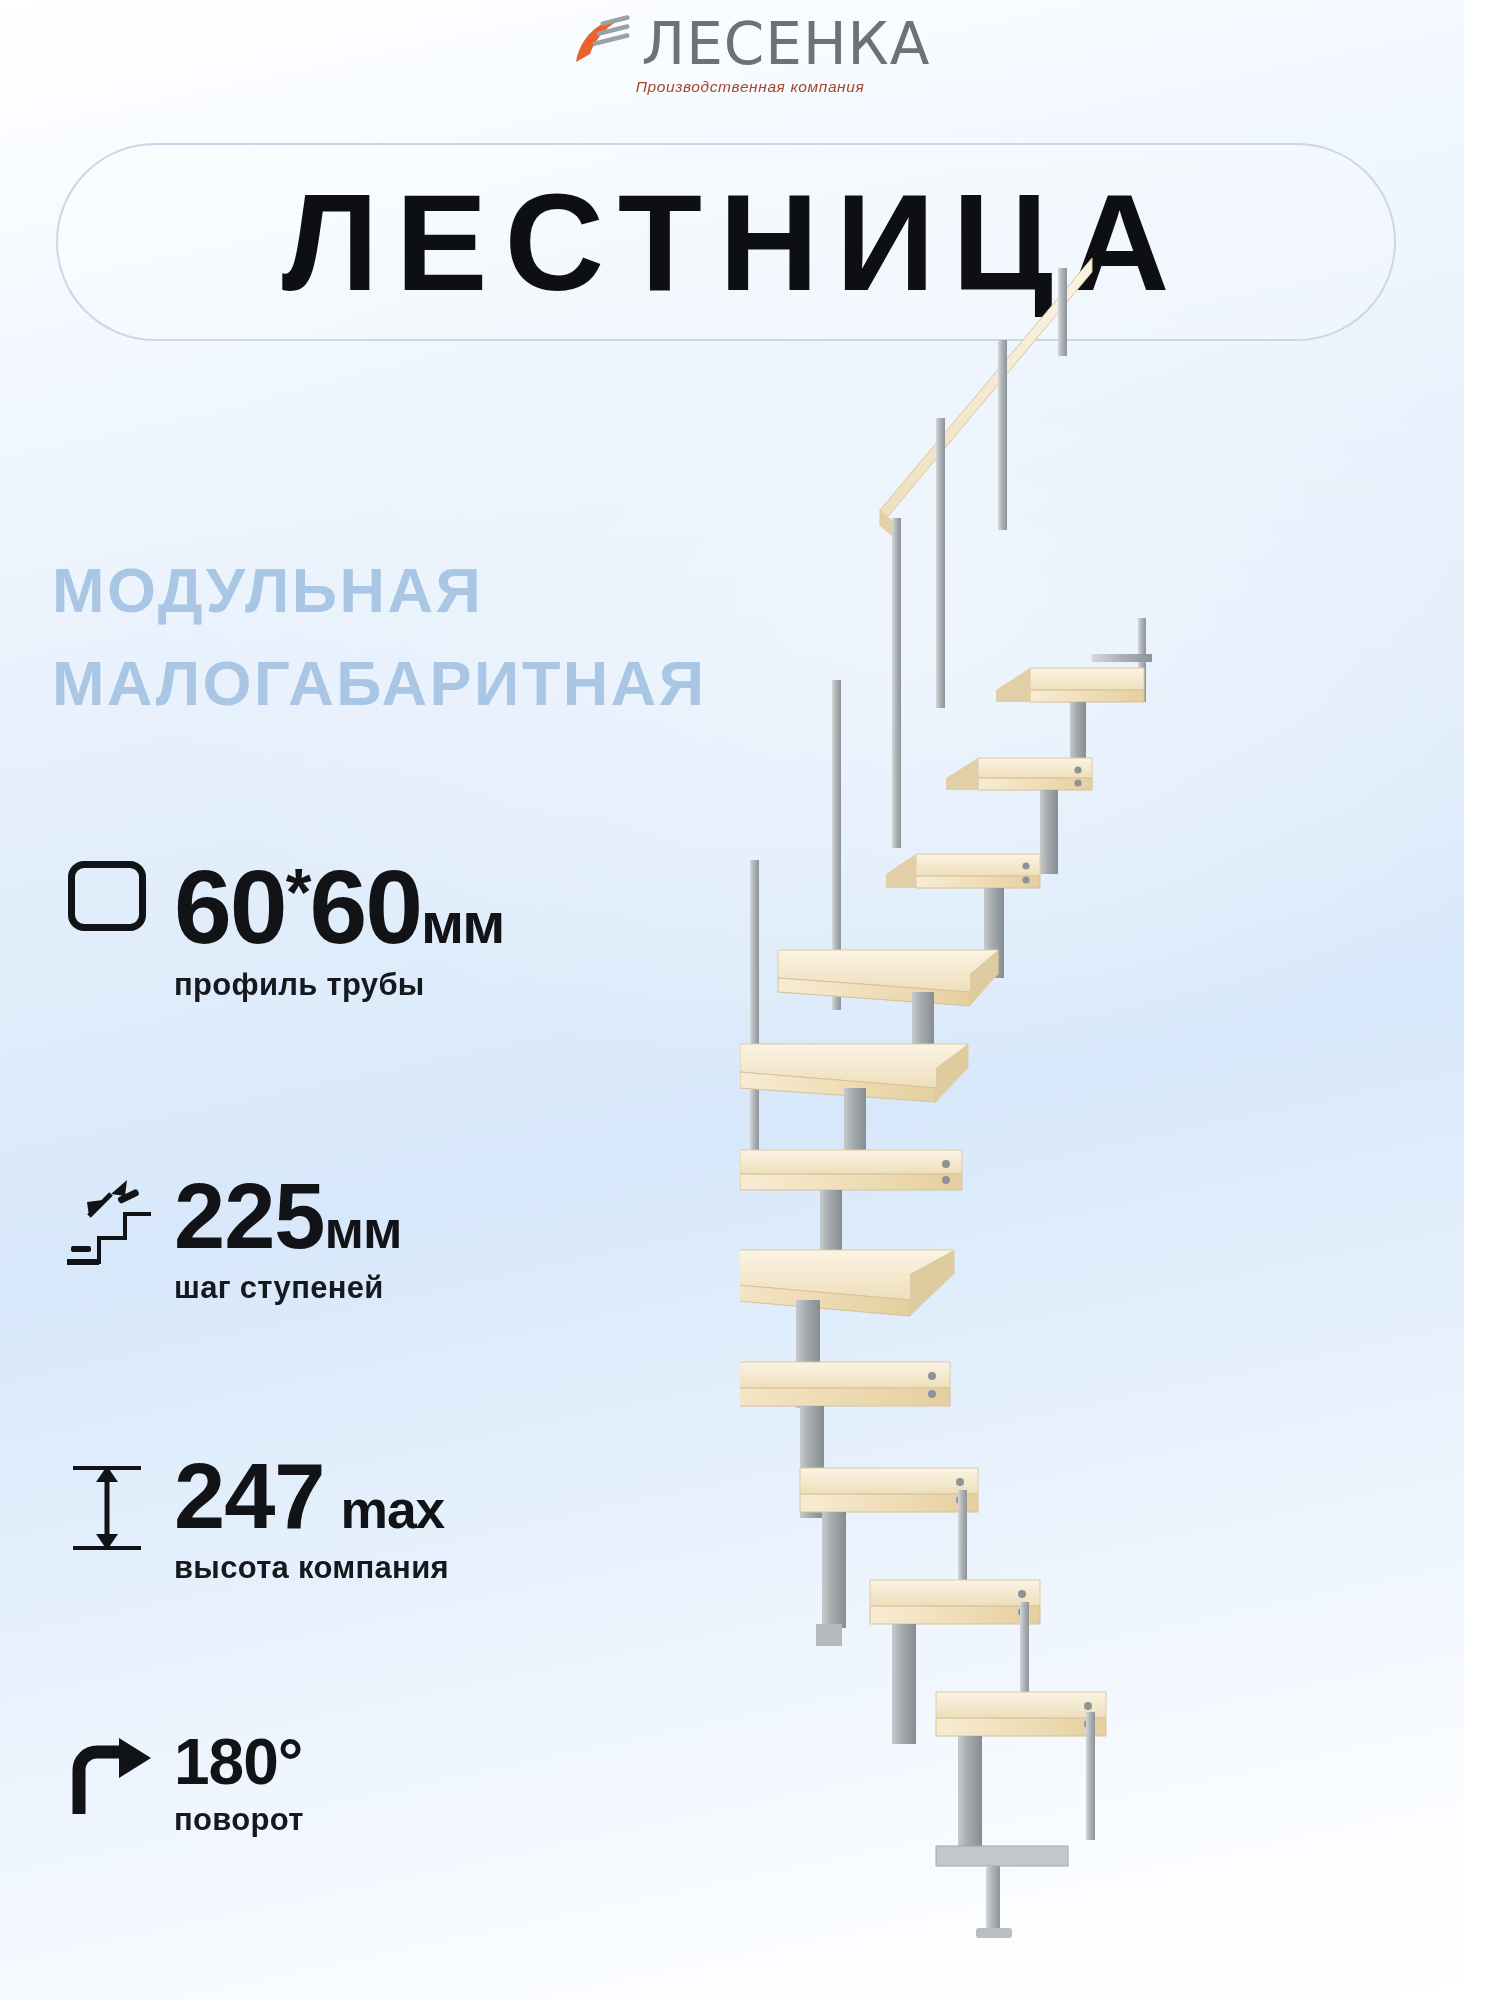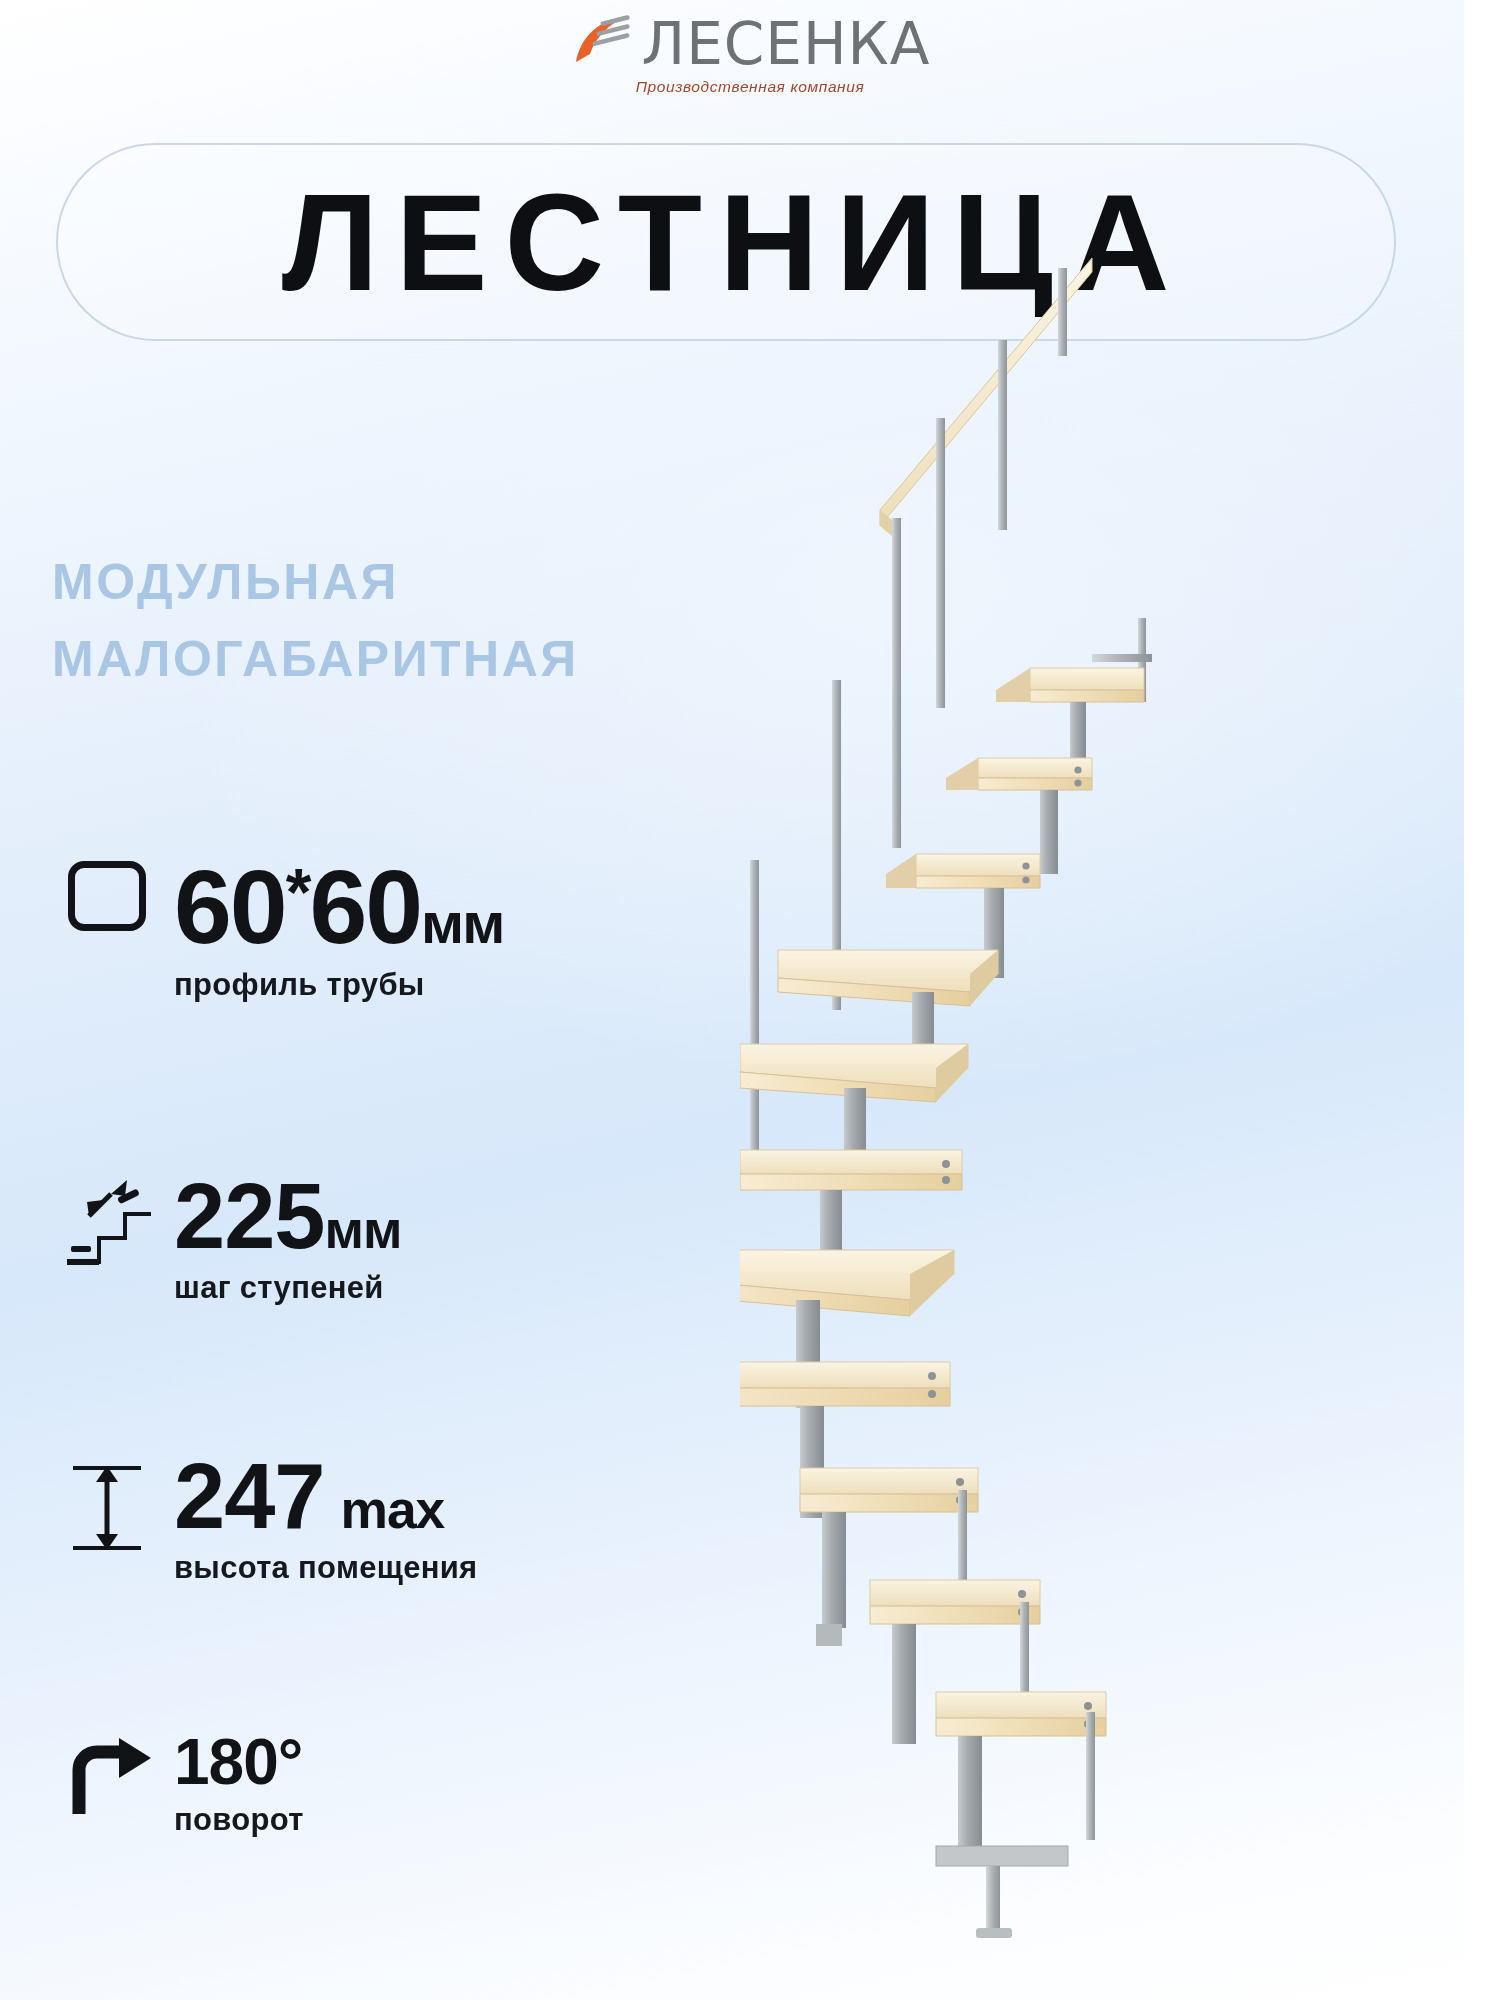--- a/index.html
+++ b/index.html
@@ -85,21 +85,21 @@
     font-family: "Liberation Sans", sans-serif;
   }
 
   
   .subtitle {
     position: absolute;
     left: 52px;
     top: 552px;
     color: #a9c6e4;
     font-weight: bold;
-    font-size: 50px;
+    font-size: 63px;
     line-height: 1.22;
     letter-spacing: 2.5px;
   }
   .subtitle .l2 { display: block; margin-top: 16px; }
 
   
   .feature {
     position: absolute;
     left: 48px;
     display: flex;
@@ -226,21 +226,21 @@
       <svg width="96" height="104" viewBox="0 0 96 104">
         <path d="M14 12 H82" stroke="#111316" stroke-width="4"></path>
         <path d="M14 92 H82" stroke="#111316" stroke-width="4"></path>
         <path d="M48 22 V82" stroke="#111316" stroke-width="5"></path>
         <path d="M48 10 l11 16 h-22 z" fill="#111316"></path>
         <path d="M48 94 l11 -16 h-22 z" fill="#111316"></path>
       </svg>
     </div>
     <div class="texts">
       <div class="big"><span>247</span><span class="unit-sp" style="margin-left:16px">max</span></div>
-      <div class="caption">высота помещения</div>
+      <div class="caption">высота компания</div>
     </div>
   </div>
 
   <div class="feature" id="feature-turn">
     <div class="icon-box">
       <svg width="96" height="96" viewBox="0 0 96 96">
         <path d="M20 78 V34 a18 18 0 0 1 18 -18 H64" fill="none" stroke="#111316" stroke-width="13" stroke-linecap="butt"></path>
         <path d="M60 2 L92 22 L60 42 Z" fill="#111316"></path>
       </svg>
     </div>

